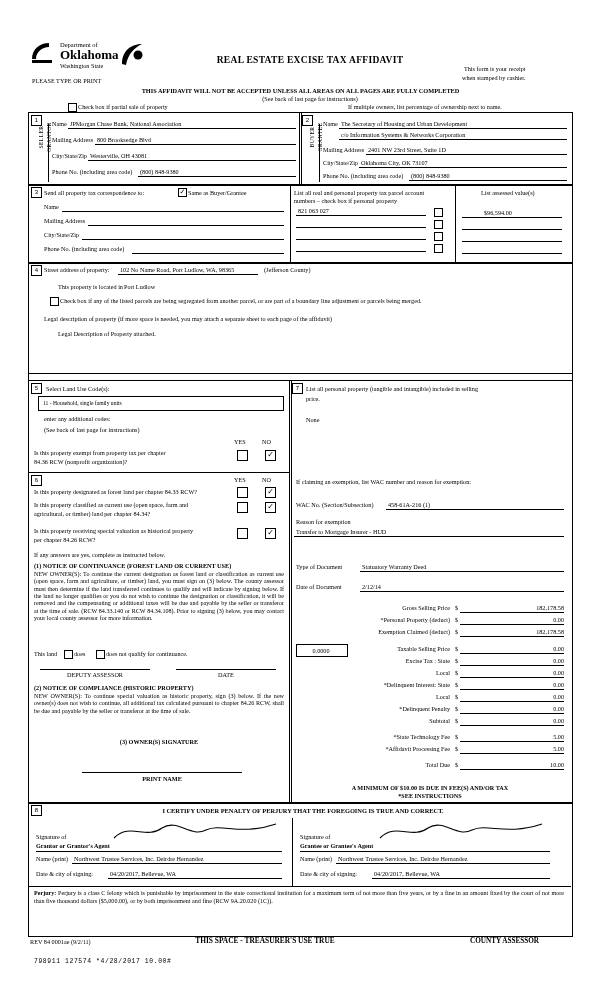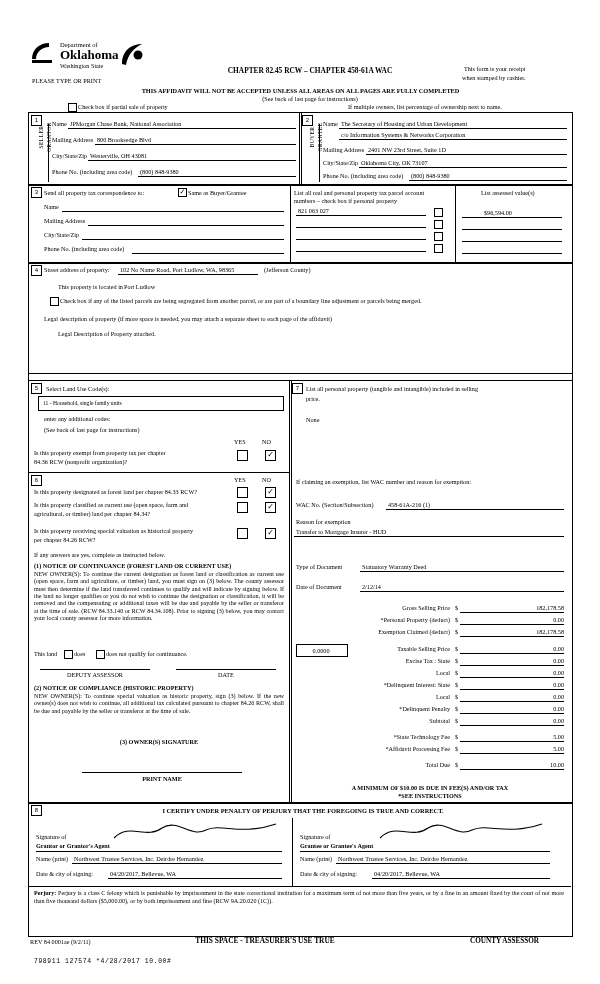--- a/index.html
+++ b/index.html
@@ -36,21 +36,21 @@
   <div class="t" style="left:60px;top:41px;font-size:6.5px;">Department of</div>
   <div class="t tb" style="left:60px;top:48px;font-size:13px;">Oklahoma</div>
   <div class="t" style="left:60px;top:62px;font-size:6.2px;">Washington State</div>
   <div style="position:absolute;left:118px;top:42px;width:26px;height:26px;">
     <svg width="26" height="26" viewBox="0 0 26 26">
       <path d="M4 22 C4 8, 14 2, 24 2 C16 6, 10 12, 8 23 Z" fill="#000"></path>
       <circle cx="20" cy="13" r="4.5" fill="#000"></circle>
     </svg>
   </div>
 
-  <div class="t hdr-sub ctr" style="left:160px;top:67px;width:300px;">CHAPTER 82.45 RCW – CHAPTER 458-61A WAC</div>
+  <div class="t hdr-title ctr" style="left:160px;top:55px;width:300px;">REAL ESTATE EXCISE TAX AFFIDAVIT</div>
   <div class="t ctr" style="left:160px;top:95px;width:300px;">(See back of last page for instructions)</div>
 
   <div class="t" style="left:32px;top:77px;">PLEASE TYPE OR PRINT</div>
   <div class="t" style="left:464px;top:65px;">This form is your receipt</div>
   <div class="t" style="left:462px;top:74px;">when stamped by cashier.</div>
 
   <div class="t tb ctr" style="left:32px;top:87px;width:537px;font-size:6.3px;">THIS AFFIDAVIT WILL NOT BE ACCEPTED UNLESS ALL AREAS ON ALL PAGES ARE FULLY COMPLETED</div>
 
   <div class="cb" style="left:68px;top:103px;"></div>
   <div class="t" style="left:78px;top:103px;">Check box if partial sale of property</div>

